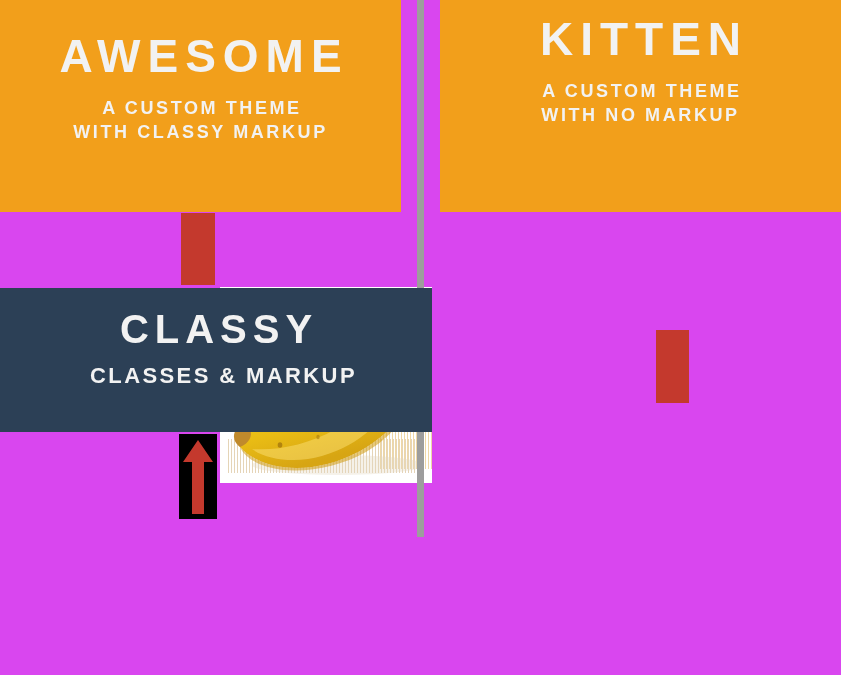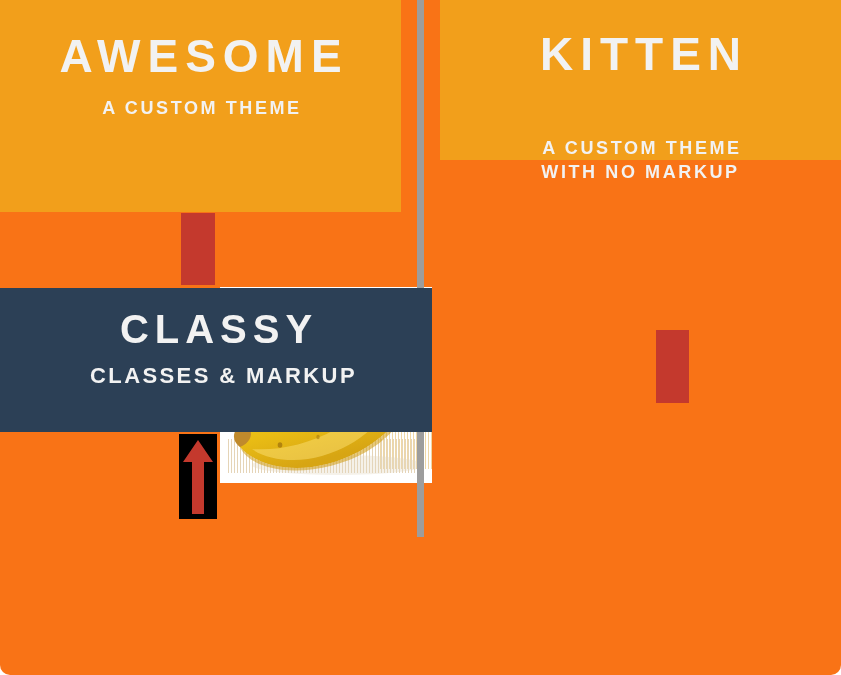--- a/index.html
+++ b/index.html
@@ -11,22 +11,21 @@
     width: 841px;
     height: 675px;
     background: #ffffff;
     font-family: "Liberation Sans", sans-serif;
     overflow: hidden;
   }
   .stage {
     position: relative;
     width: 841px;
     height: 675px;
-    background: #f97316;
-    border-radius: 10px;
+    background: #d946ef;
   }
 
   
   .vertical-rule {
     position: absolute;
     left: 417px;
     top: 0;
     width: 7px;
     height: 537px;
     background: #9d9d9d;
@@ -48,23 +47,22 @@
   }
   .panel-awesome {
     left: 0;
     width: 401px;
     height: 212px;
     padding-top: 30px;
   }
   .panel-kitten {
     left: 440px;
     width: 401px;
-    height: 160px;
-    padding-top: 28px;
-    gap: 42px;
+    height: 212px;
+    padding-top: 13px;
   }
   .panel-orange .headline {
     font-size: 46px;
     font-weight: bold;
     letter-spacing: 7px;
     line-height: 1.15;
     margin: 0 0 14px 0;
     text-indent: 7px;
   }
   .panel-orange .subline {
@@ -283,20 +281,21 @@
   </div>
 
   <div class="red-block-top"></div>
 
   <div class="red-block-right"></div>
 
   <section class="panel-orange panel-awesome">
     <h1 class="headline">AWESOME</h1>
     <p class="subline">
       <span>A CUSTOM THEME</span><br>
+      <span>WITH CLASSY MARKUP</span>
     </p>
   </section>
 
   <section class="panel-orange panel-kitten">
     <h1 class="headline">KITTEN</h1>
     <p class="subline">
       <span>A CUSTOM THEME</span><br>
       <span>WITH NO MARKUP</span>
     </p>
   </section>

